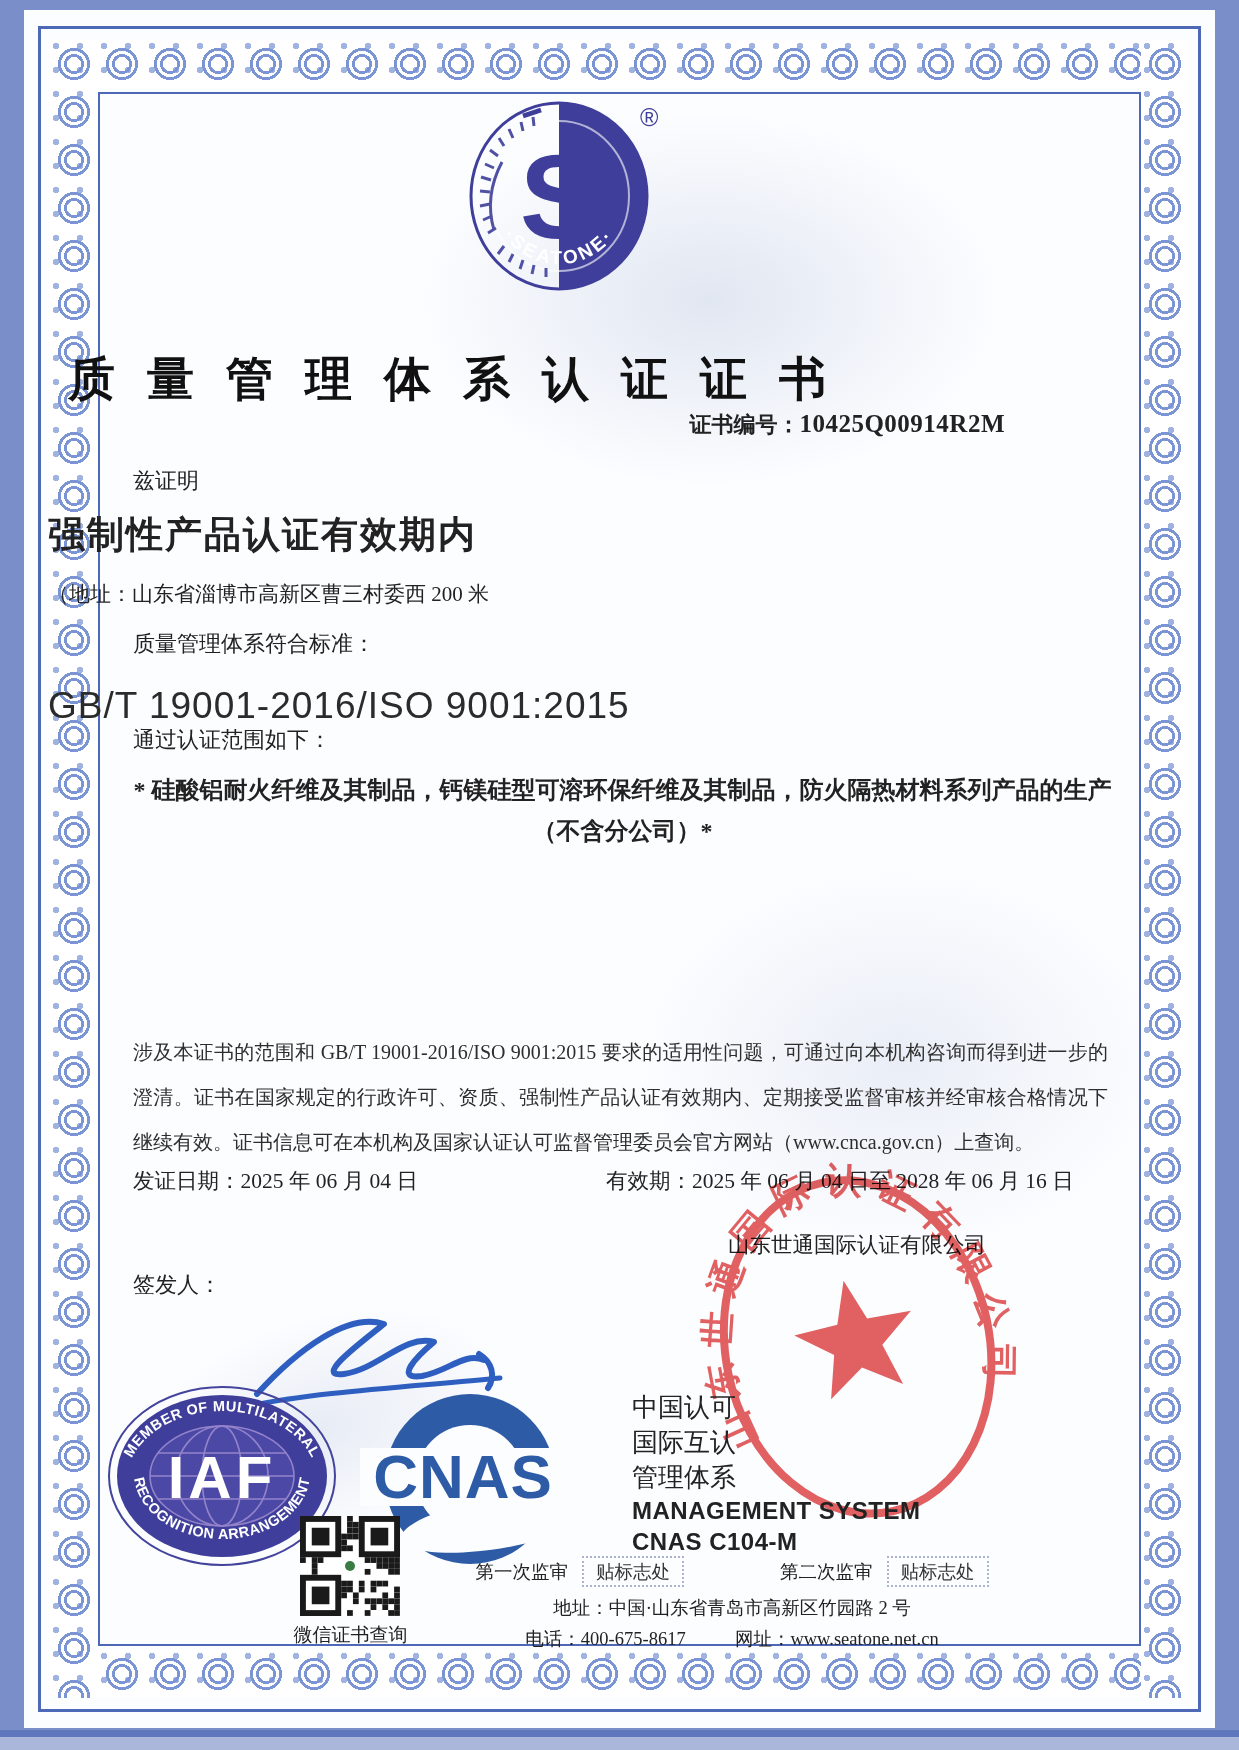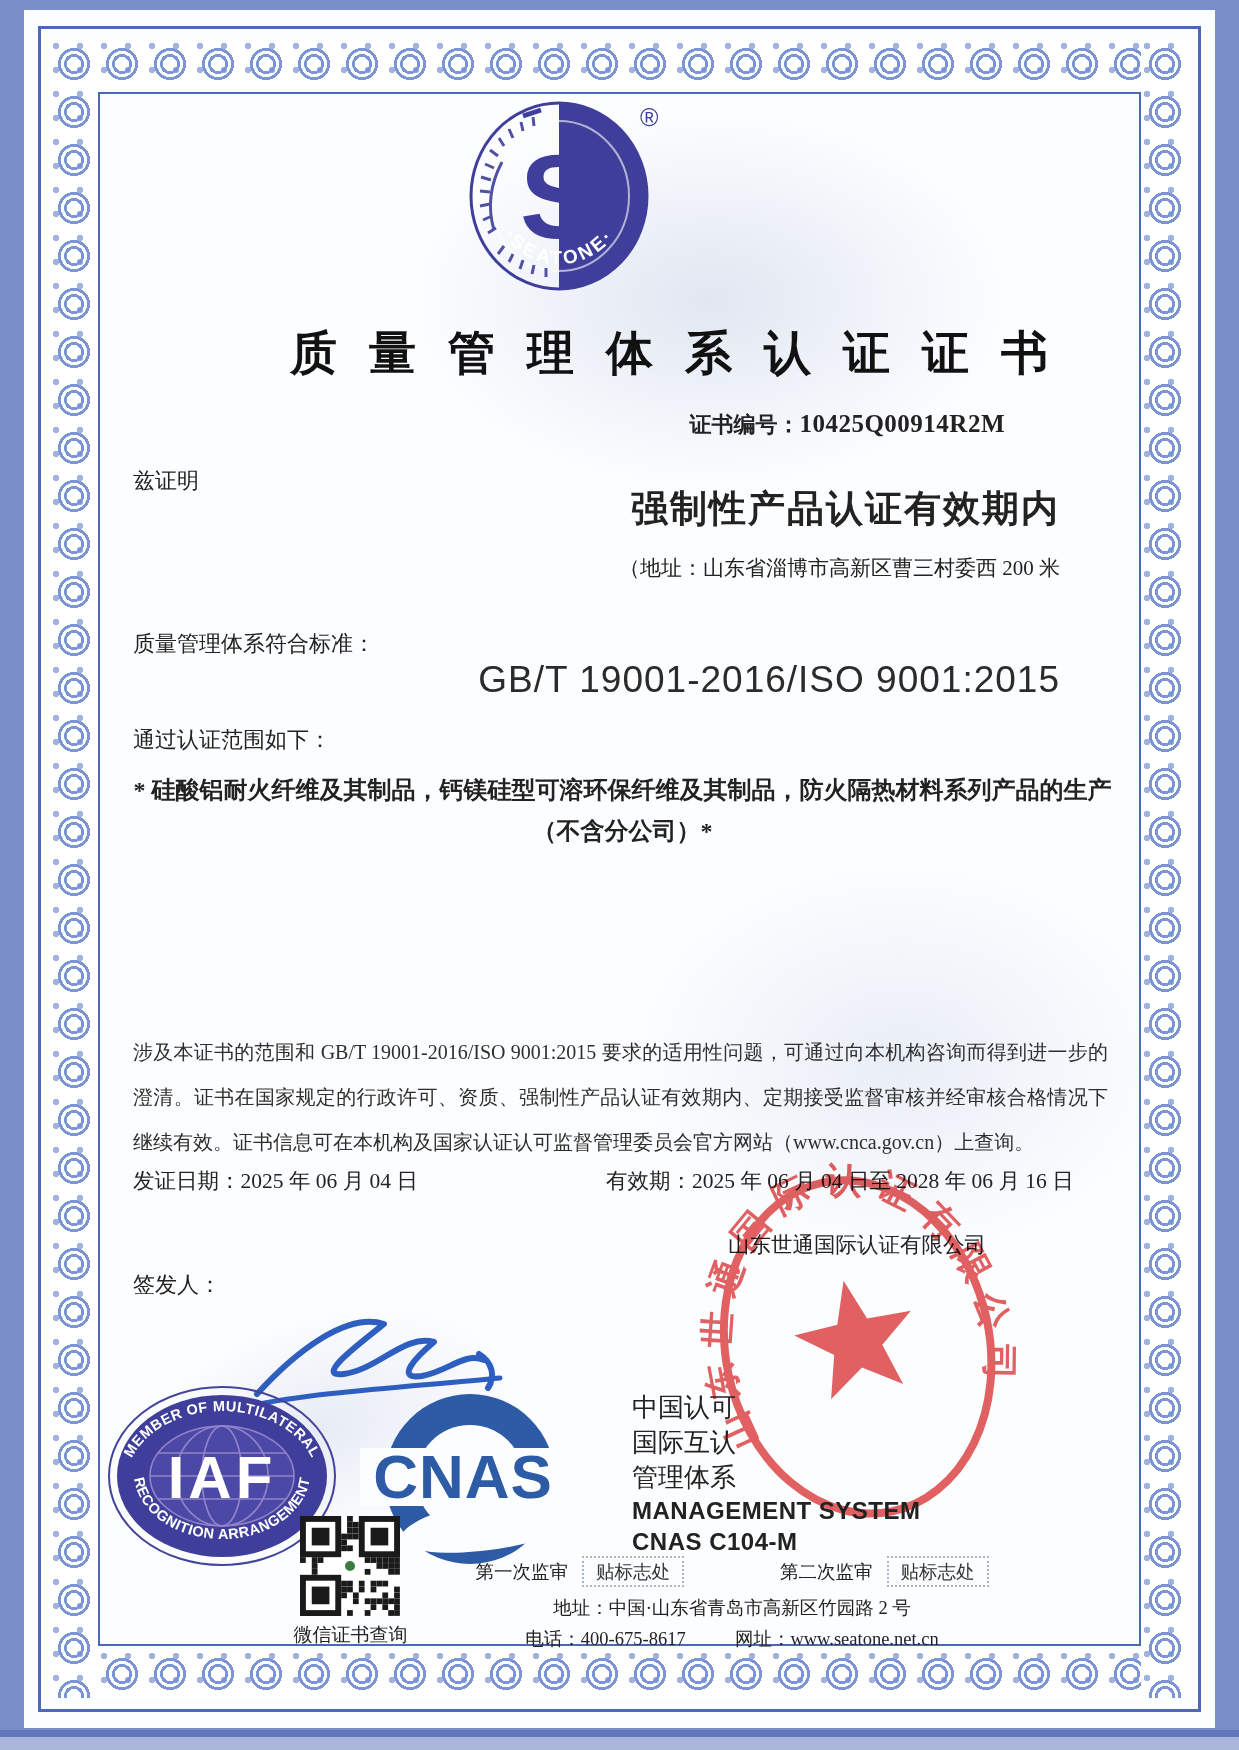--- a/index.html
+++ b/index.html
@@ -22,21 +22,21 @@
     background-size:48px 48px, 24px 24px;}
   .pat-top{left:26px;right:26px;top:30px;height:48px;}
   .pat-bottom{left:26px;right:26px;bottom:30px;height:48px;}
   .pat-left{left:26px;top:30px;bottom:30px;width:48px;}
   .pat-right{right:26px;top:30px;bottom:30px;width:48px;}
   .wm{position:absolute;pointer-events:none;}
   .wm1{left:300px;top:40px;width:820px;height:520px;background:radial-gradient(closest-side,rgba(198,208,228,.5),rgba(198,208,228,0) 72%);}
   .wm2{left:520px;top:780px;width:760px;height:560px;background:radial-gradient(closest-side,rgba(205,214,232,.4),rgba(205,214,232,0) 70%);}
   .wm3{left:40px;top:1270px;width:560px;height:320px;transform:rotate(-18deg);background:radial-gradient(closest-side,rgba(206,214,231,.45),rgba(206,214,231,0) 70%);}
   .abs{position:absolute;}
-  .ctr{left:60px;width:1000px;text-align:right;}
+  .ctr{left:48px;width:1000px;text-align:left;margin-top:26px;}
   .title{top:322px;font-size:47px;font-weight:bold;letter-spacing:32px;padding-left:20px;color:#111;}
   .cert-no{top:410px;left:560px;width:445px;text-align:right;font-size:22px;font-weight:bold;}
   .cert-no .num{font-size:25px;letter-spacing:.5px;}
   .intro{left:133px;top:466px;font-size:22px;}
   .company{top:484px;font-size:37px;font-weight:600;letter-spacing:2px;}
   .addr1{top:554px;font-size:21px;}
   .addr2{top:587px;font-size:21px;}
   .std-label{left:133px;top:629px;font-size:22px;}
   .standard{top:659px;font-family:"Liberation Sans","DejaVu Sans",sans-serif;font-size:37px;color:#2b2b2b;letter-spacing:1px;}
   .scope-label{left:133px;top:725px;font-size:22px;}

